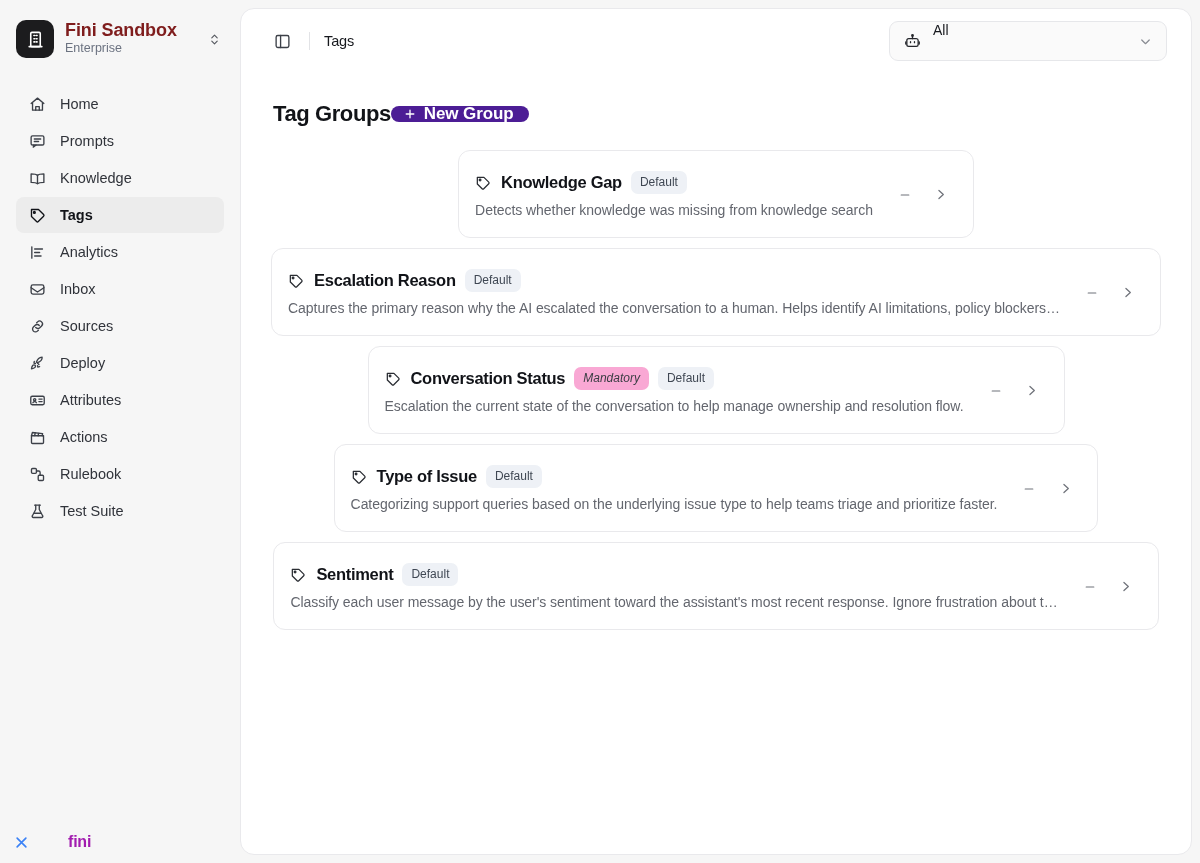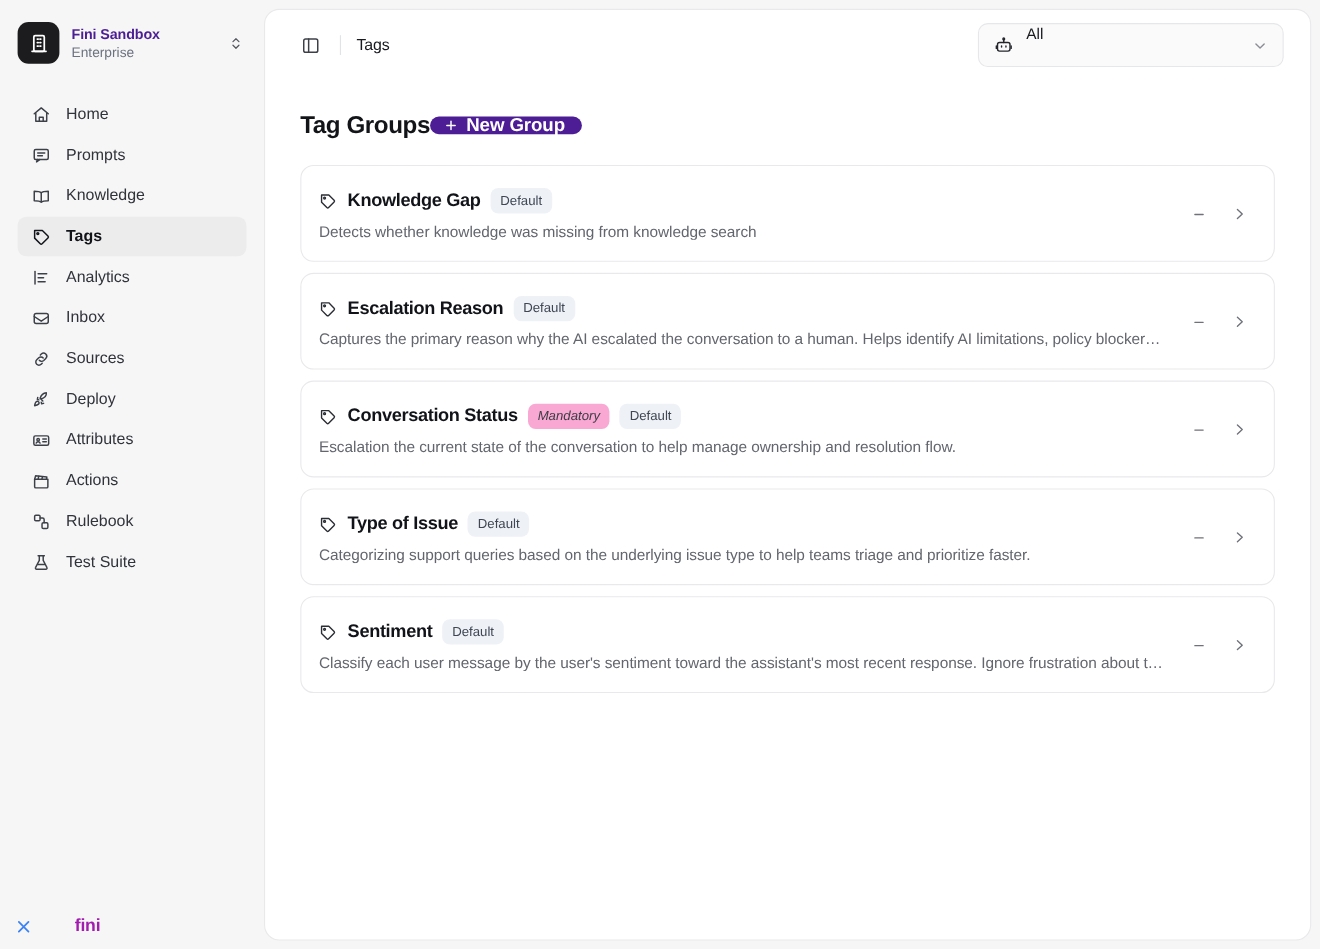--- a/index.html
+++ b/index.html
@@ -30,21 +30,21 @@
   }
   .ws-logo {
     width: 38px; height: 38px;
     background: #1c1c1e;
     border-radius: 10px;
     display: flex; align-items: center; justify-content: center;
     flex: 0 0 38px;
   }
   .ws-text { margin-left: 11px; flex: 1; min-width: 0; }
   .ws-name {
-    font-size: 13px; font-weight: 700; color: #4c1d95;
+    font-size: 18px; font-weight: 700; color: #7f1d1d;
     letter-spacing: -0.1px; line-height: 17px;
     white-space: nowrap; overflow: hidden; text-overflow: ellipsis;
   }
   .ws-plan {
     font-size: 12.5px; color: #6b7280; line-height: 16px; margin-top: 1px;
     white-space: nowrap; overflow: hidden; text-overflow: ellipsis;
   }
   .ws-caret { width: 16px; display: flex; align-items: center; justify-content: center; color: #55585f; }
 
   .nav { margin-top: 26px; padding: 0 16px; display: flex; flex-direction: column; gap: 1px; }
@@ -124,21 +124,21 @@
     background: #4c1d95; color: #ffffff;
     border: none; border-radius: 9px;
     height: 16px; padding: 0 15px 0 12px;
     display: inline-flex; align-items: center; gap: 7px;
     font-size: 17px; font-weight: 600;
     font-family: "Liberation Sans", sans-serif;
     cursor: pointer; letter-spacing: -0.1px;
   }
   .new-group-btn .plus { display: flex; align-items: center; }
 
-  .cards { margin-top: 23px; display: flex; flex-direction: column; gap: 10px; }
+  .cards { margin-top: 23px; display: flex; flex-direction: column; gap: 10px; align-items: center; }
   .card {
     border: 1px solid #e9e9ec;
     border-radius: 12px;
     background: #fff;
     padding: 20px 22px 19px 16px;
     display: flex; align-items: center;
     min-height: 80px;
     cursor: pointer;
   }
   .card-main { flex: 1 1 auto; min-width: 0; }

